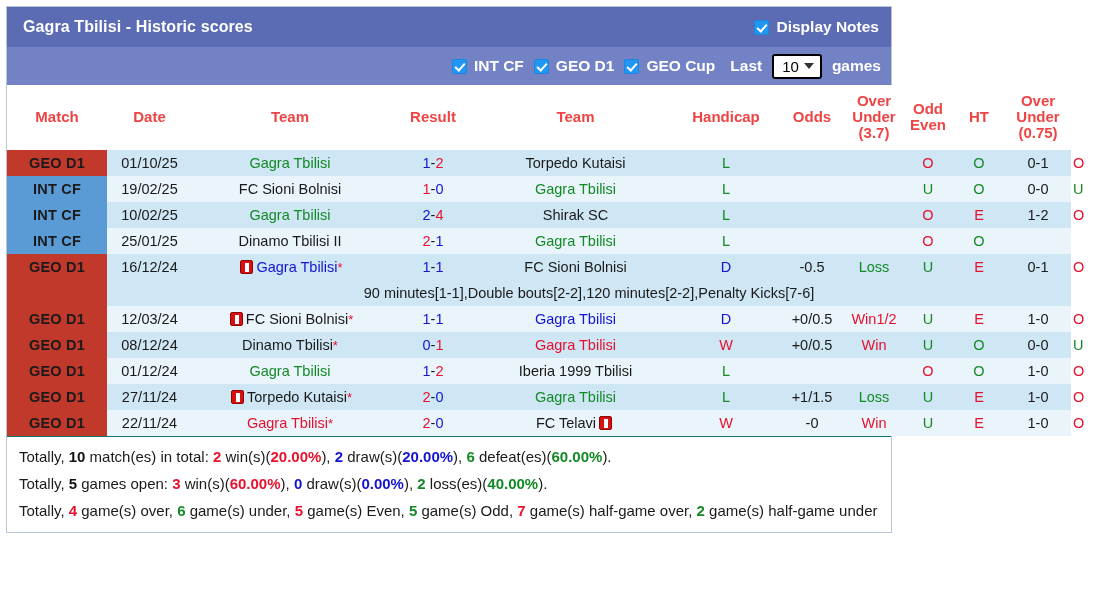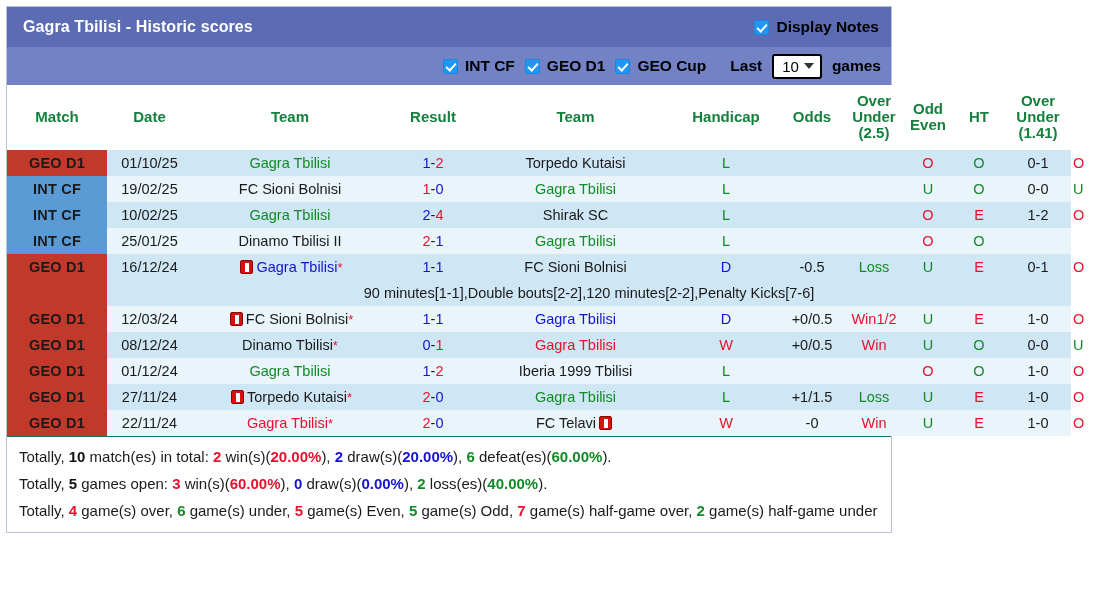--- a/index.html
+++ b/index.html
@@ -58,21 +58,21 @@
   .chk::after {
     content: "";
     position: absolute;
     left: 4px; top: 1px;
     width: 4px; height: 8px;
     border: solid #ffffff;
     border-width: 0 2px 2px 0;
     transform: rotate(42deg);
   }
   .opt-label {
-    color: #000000;
+    color: #ffffff;
     font-size: 15.5px;
     font-weight: bold;
     white-space: nowrap;
   }
   .sel-box {
     border: 2px solid #000;
     background: #fff;
     border-radius: 3px;
     height: 25px;
     display: inline-flex;
@@ -93,21 +93,21 @@
   
   table.grid {
     width: 100%;
     border-collapse: collapse;
     table-layout: fixed;
     background: #fff;
   }
   table.grid th {
     font-size: 15px;
     font-weight: bold;
-    color: #15803d;
+    color: #ef4444;
     padding: 8px 2px;
     background: #ffffff;
     line-height: 1.08;
     vertical-align: middle;
   }
   table.grid td {
     font-size: 14.5px;
     color: #1a1a1a;
     padding: 5px 2px;
     text-align: center;
@@ -199,21 +199,21 @@
         <span class="opt-label">INT CF</span>
       </span>
       <span class="chk-group">
         <span class="chk"></span>
         <span class="opt-label">GEO D1</span>
       </span>
       <span class="chk-group">
         <span class="chk"></span>
         <span class="opt-label">GEO Cup</span>
       </span>
-      <span class="opt-label" style="margin-left:14px">Last</span>
+      <span class="opt-label" style="margin-left:5px">Last</span>
       <span class="sel-box">
         <span>10</span>
         <span class="caret"></span>
       </span>
       <span class="opt-label">games</span>
     </div>
 
     <table class="grid">
       <colgroup>
         <col style="width:100px">
@@ -247,33 +247,33 @@
             </th>
             <th>
               <div>Handicap</div>
             </th>
             <th>
               <div>Odds</div>
             </th>
             <th>
               <div>Over</div>
               <div>Under</div>
-              <div>(2.5)</div>
+              <div>(3.7)</div>
             </th>
             <th>
               <div>Odd</div>
               <div>Even</div>
             </th>
             <th>
               <div>HT</div>
             </th>
             <th>
               <div>Over</div>
               <div>Under</div>
-              <div>(1.41)</div>
+              <div>(0.75)</div>
             </th>
           </tr>
         </thead>
       <tbody id="body">
           <tr class="r-odd">
             <td class="lg lg-geod1">GEO D1</td>
             <td>01/10/25</td>
             <td class="team-l"><span class="c-green">Gagra Tbilisi</span></td>
             <td><span class="c-blue">1</span><span class="c-black">-</span><span class="c-red">2</span></td>
             <td class="team-r"><span class="c-black">Torpedo Kutaisi</span></td>

